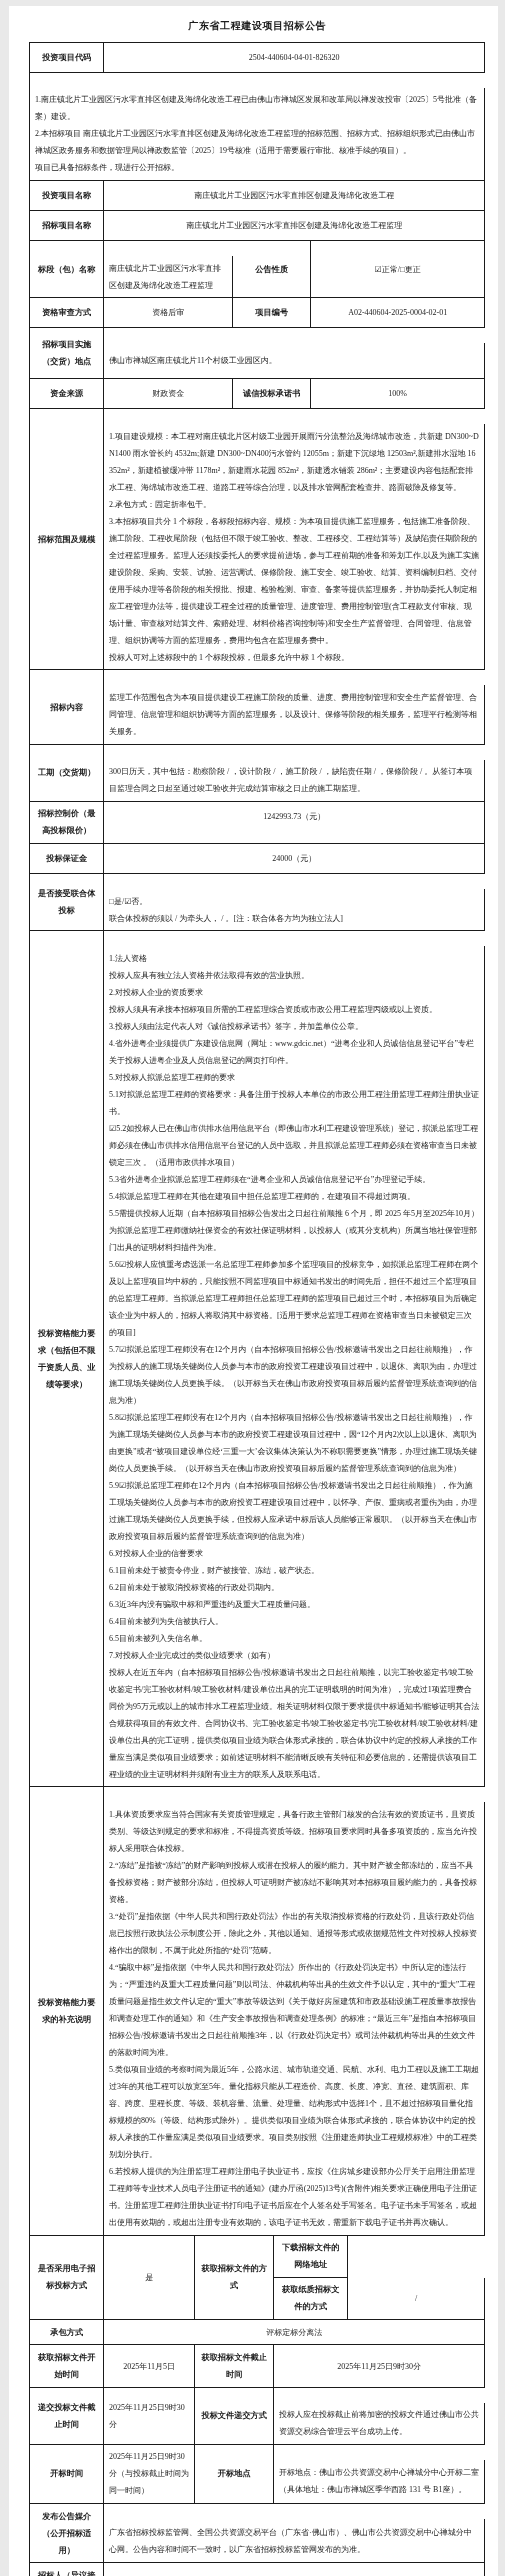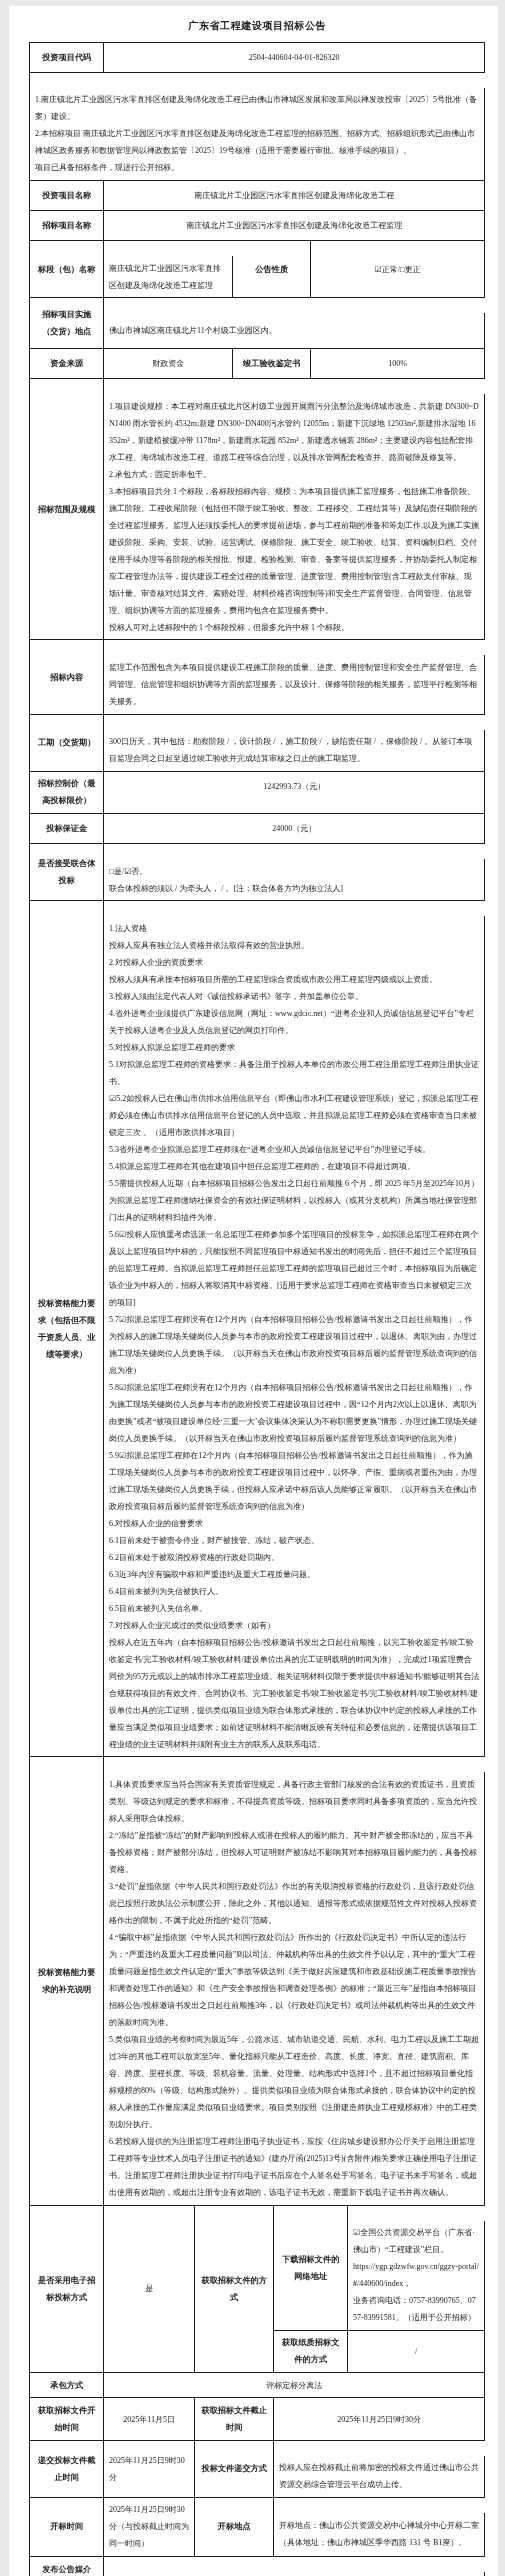--- a/index.html
+++ b/index.html
@@ -92,30 +92,36 @@
       <div class="cell ctr grow">南庄镇北片工业园区污水零直排区创建及海绵化改造工程监理</div>
     </div>
 
     <div class="row">
       <div class="cell lbl w1">标段（包）名称</div>
       <div class="cell left wm">南庄镇北片工业园区污水零直排区创建及海绵化改造工程监理</div>
       <div class="cell lbl wn">公告性质</div>
       <div class="cell ctr grow">☑正常/□更正</div>
     </div>
 
+    <div class="row h50">
+      <div class="cell lbl w1">资格审查方式</div>
+      <div class="cell ctr wm">资格后审</div>
+      <div class="cell lbl wn">项目编号</div>
+      <div class="cell ctr grow">A02-440604-2025-0004-02-01</div>
+    </div>
 
     <div class="row">
       <div class="cell lbl w1">招标项目实施（交货）地点</div>
       <div class="cell left grow" style="min-height:36px">佛山市禅城区南庄镇北片11个村级工业园区内。</div>
     </div>
 
     <div class="row h50">
       <div class="cell lbl w1">资金来源</div>
       <div class="cell ctr wm">财政资金</div>
-      <div class="cell lbl wn">竣工验收鉴定书</div>
+      <div class="cell lbl wn">诚信投标承诺书</div>
       <div class="cell ctr grow">100%</div>
     </div>
 
     <div class="row">
       <div class="cell lbl w1">招标范围及规模</div>
       <div class="cell left grow">1.项目建设规模：本工程对南庄镇北片区村级工业园开展雨污分流整治及海绵城市改造，共新建 DN300~DN1400 雨水管长约 4532m;新建 DN300~DN400污水管约 12055m；新建下沉绿地 12503m²,新建排水湿地 16352m²，新建植被缓冲带 1178m²，新建雨水花园 852m²，新建透水铺装 286m²；主要建设内容包括配套排水工程、海绵城市改造工程、道路工程等综合治理，以及排水管网配套检查井、路面破除及修复等。
 2.承包方式：固定折率包干。
 3.本招标项目共分 1 个标段，各标段招标内容、规模：为本项目提供施工监理服务，包括施工准备阶段、施工阶段、工程收尾阶段（包括但不限于竣工验收、整改、工程移交、工程结算等）及缺陷责任期阶段的全过程监理服务。监理人还须按委托人的要求提前进场，参与工程前期的准备和筹划工作,以及为施工实施建设阶段、采购、安装、试验、运营调试、保修阶段、施工安全、竣工验收、结算、资料编制归档、交付使用手续办理等各阶段的相关报批、报建、检验检测、审查、备案等提供监理服务，并协助委托人制定相应工程管理办法等，提供建设工程全过程的质量管理、进度管理、费用控制管理(含工程款支付审核、现场计量、审查核对结算文件、索赔处理、材料价格咨询控制等)和安全生产监督管理、合同管理、信息管理、组织协调等方面的监理服务，费用均包含在监理服务费中。
 投标人可对上述标段中的 1 个标段投标，但最多允许中标 1 个标段。</div>
     </div>
@@ -184,23 +190,20 @@
 6.若投标人提供的为注册监理工程师注册电子执业证书，应按《住房城乡建设部办公厅关于启用注册监理工程师等专业技术人员电子注册证书的通知》(建办厅函(2025)13号)(含附件)相关要求正确使用电子注册证书。注册监理工程师注册执业证书打印电子证书后应在个人签名处手写签名。电子证书未手写签名，或超出使用有效期的，或超出注册专业有效期的，该电子证书无效，需重新下载电子证书并再次确认。</div>
     </div>
 
     <div class="row">
       <div class="cell lbl w1">是否采用电子招标投标方式</div>
       <div class="cell ctr w2">是</div>
       <div class="cell lbl w3">获取招标文件的方式</div>
       <div class="stack">
         <div class="sub" style="flex:3">
           <div class="cell lbl w4">下载招标文件的网络地址</div>
-          <div class="cell left grow">☑全国公共资源交易平台（广东省·佛山市）“工程建设”栏目。
-https://ygp.gdzwfw.gov.cn/ggzy-portal/#/440600/index，
-业务咨询电话：0757-83990765、0757-83991581。（适用于公开招标）</div>
         </div>
         <div class="sub" style="flex:1">
           <div class="cell lbl w4">获取纸质招标文件的方式</div>
           <div class="cell ctr grow">/</div>
         </div>
       </div>
     </div>
 
     <div class="row">
       <div class="cell lbl w1" style="min-height:25.5px">承包方式</div>

